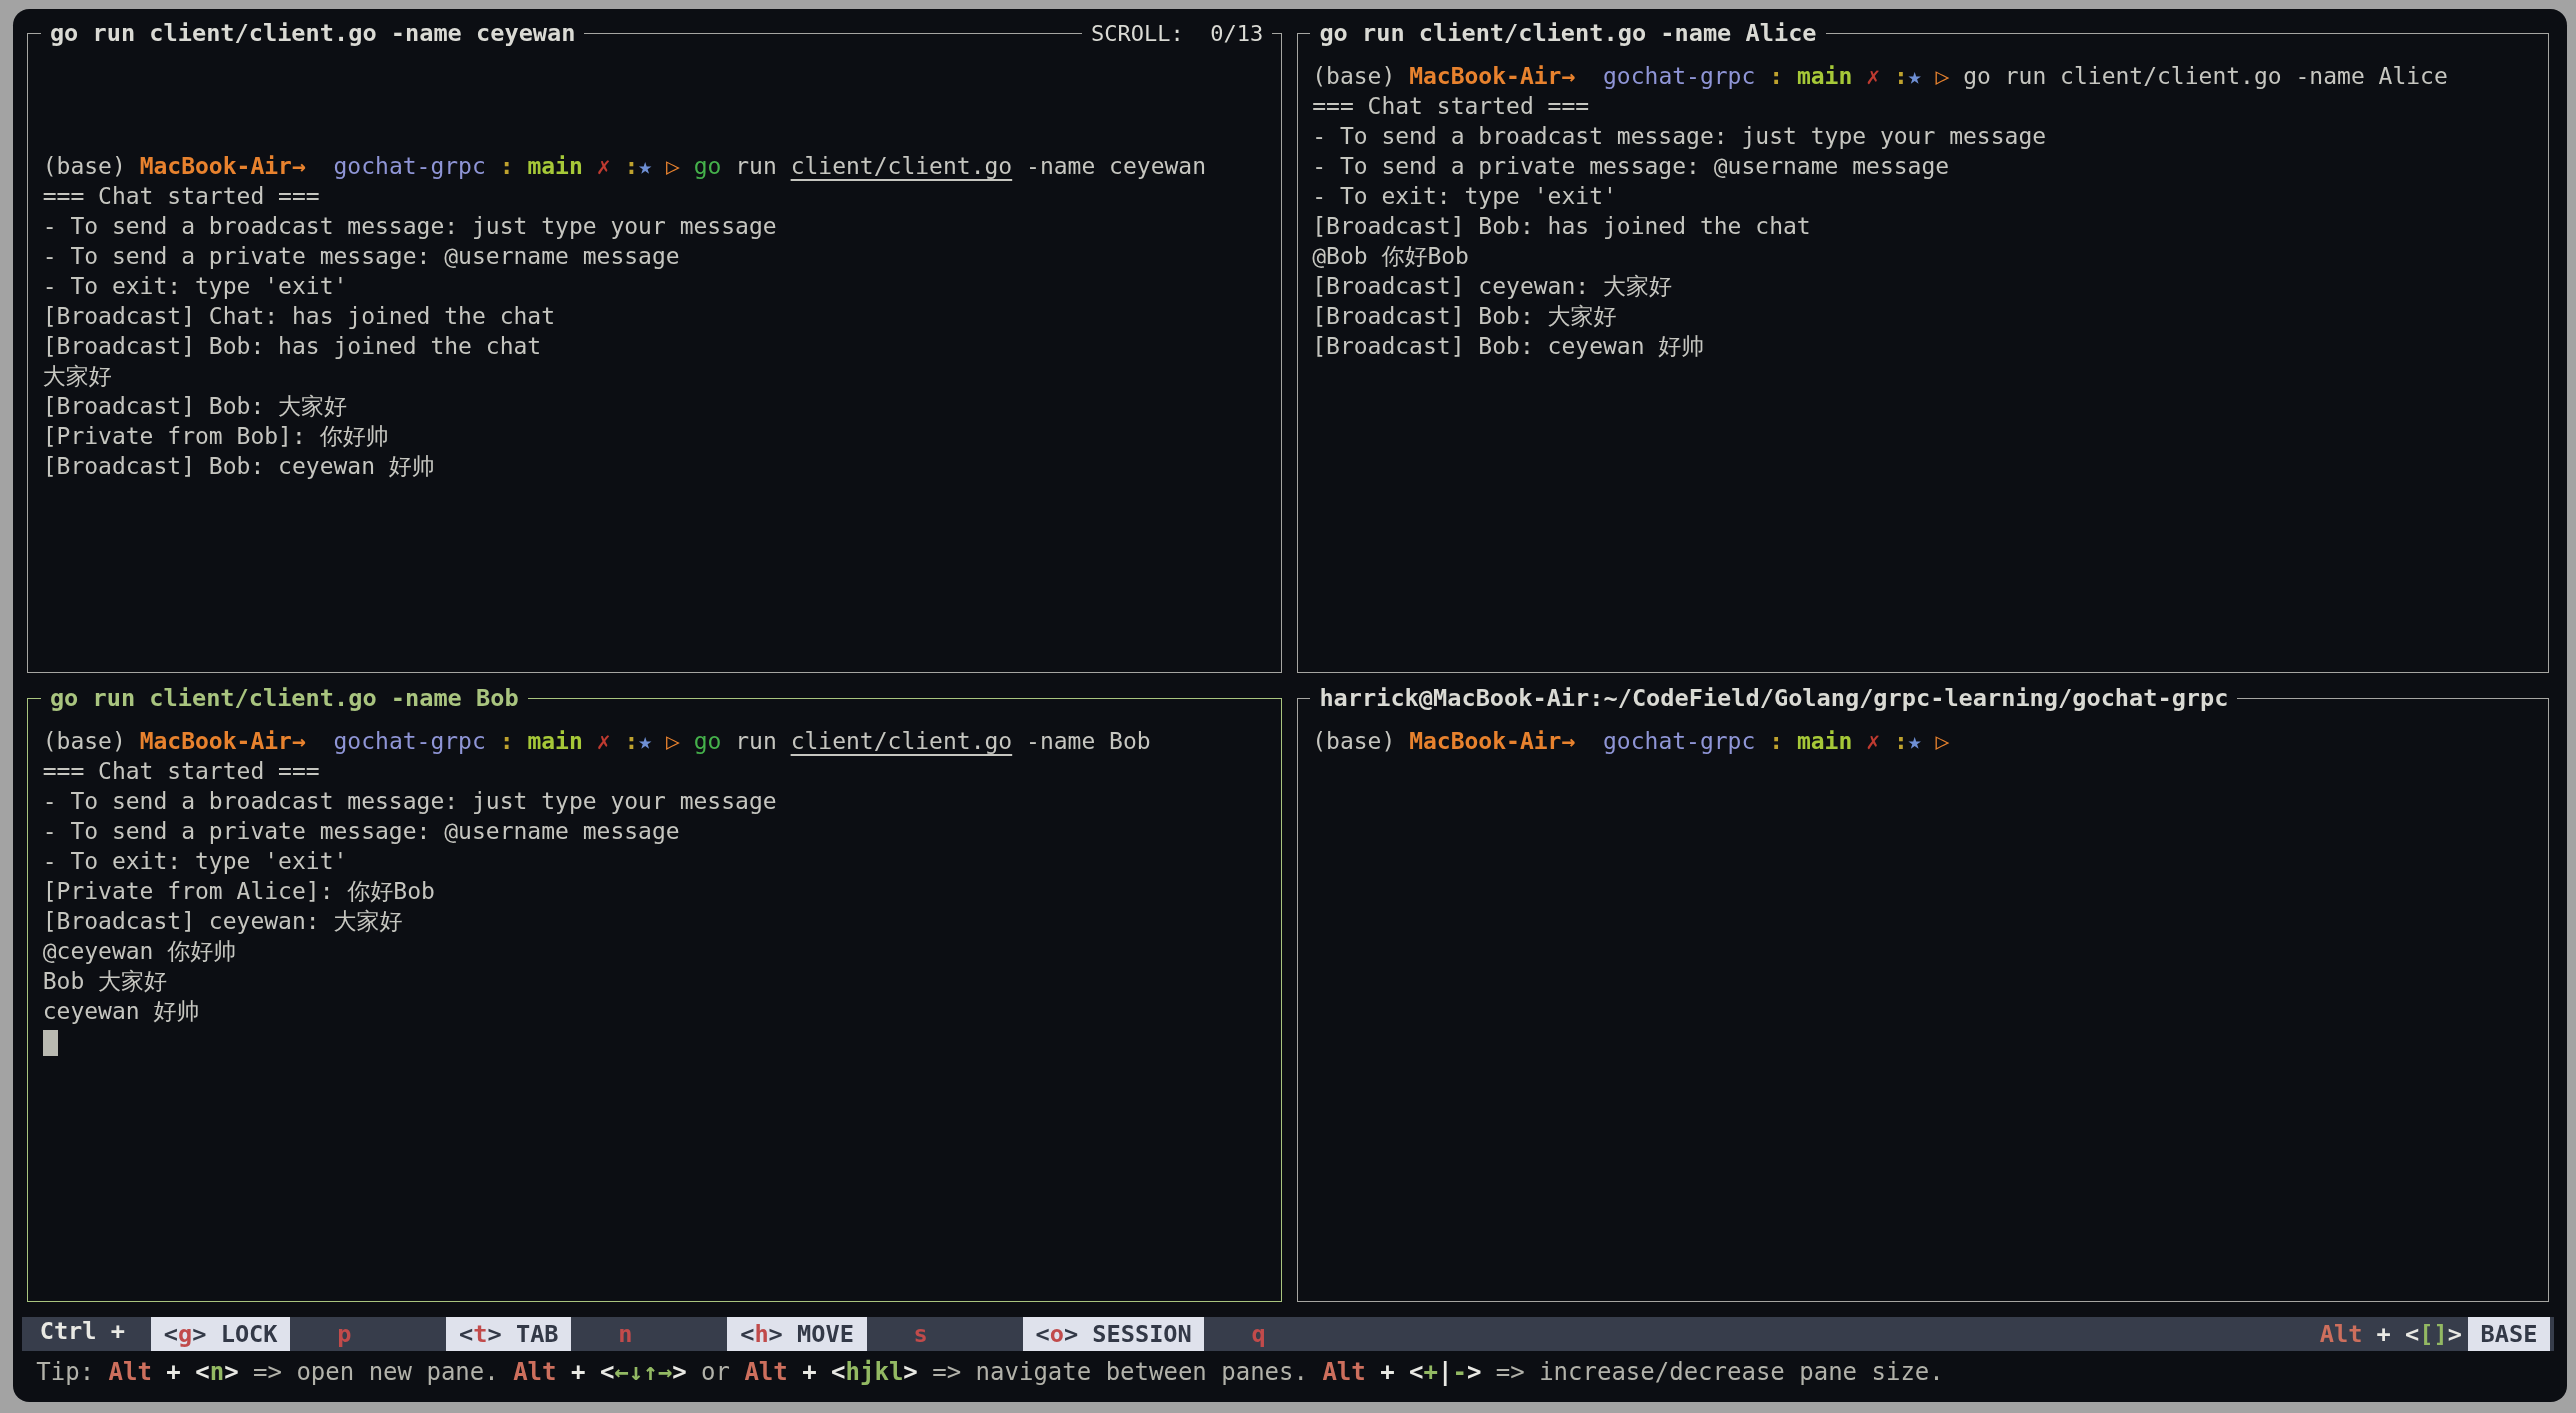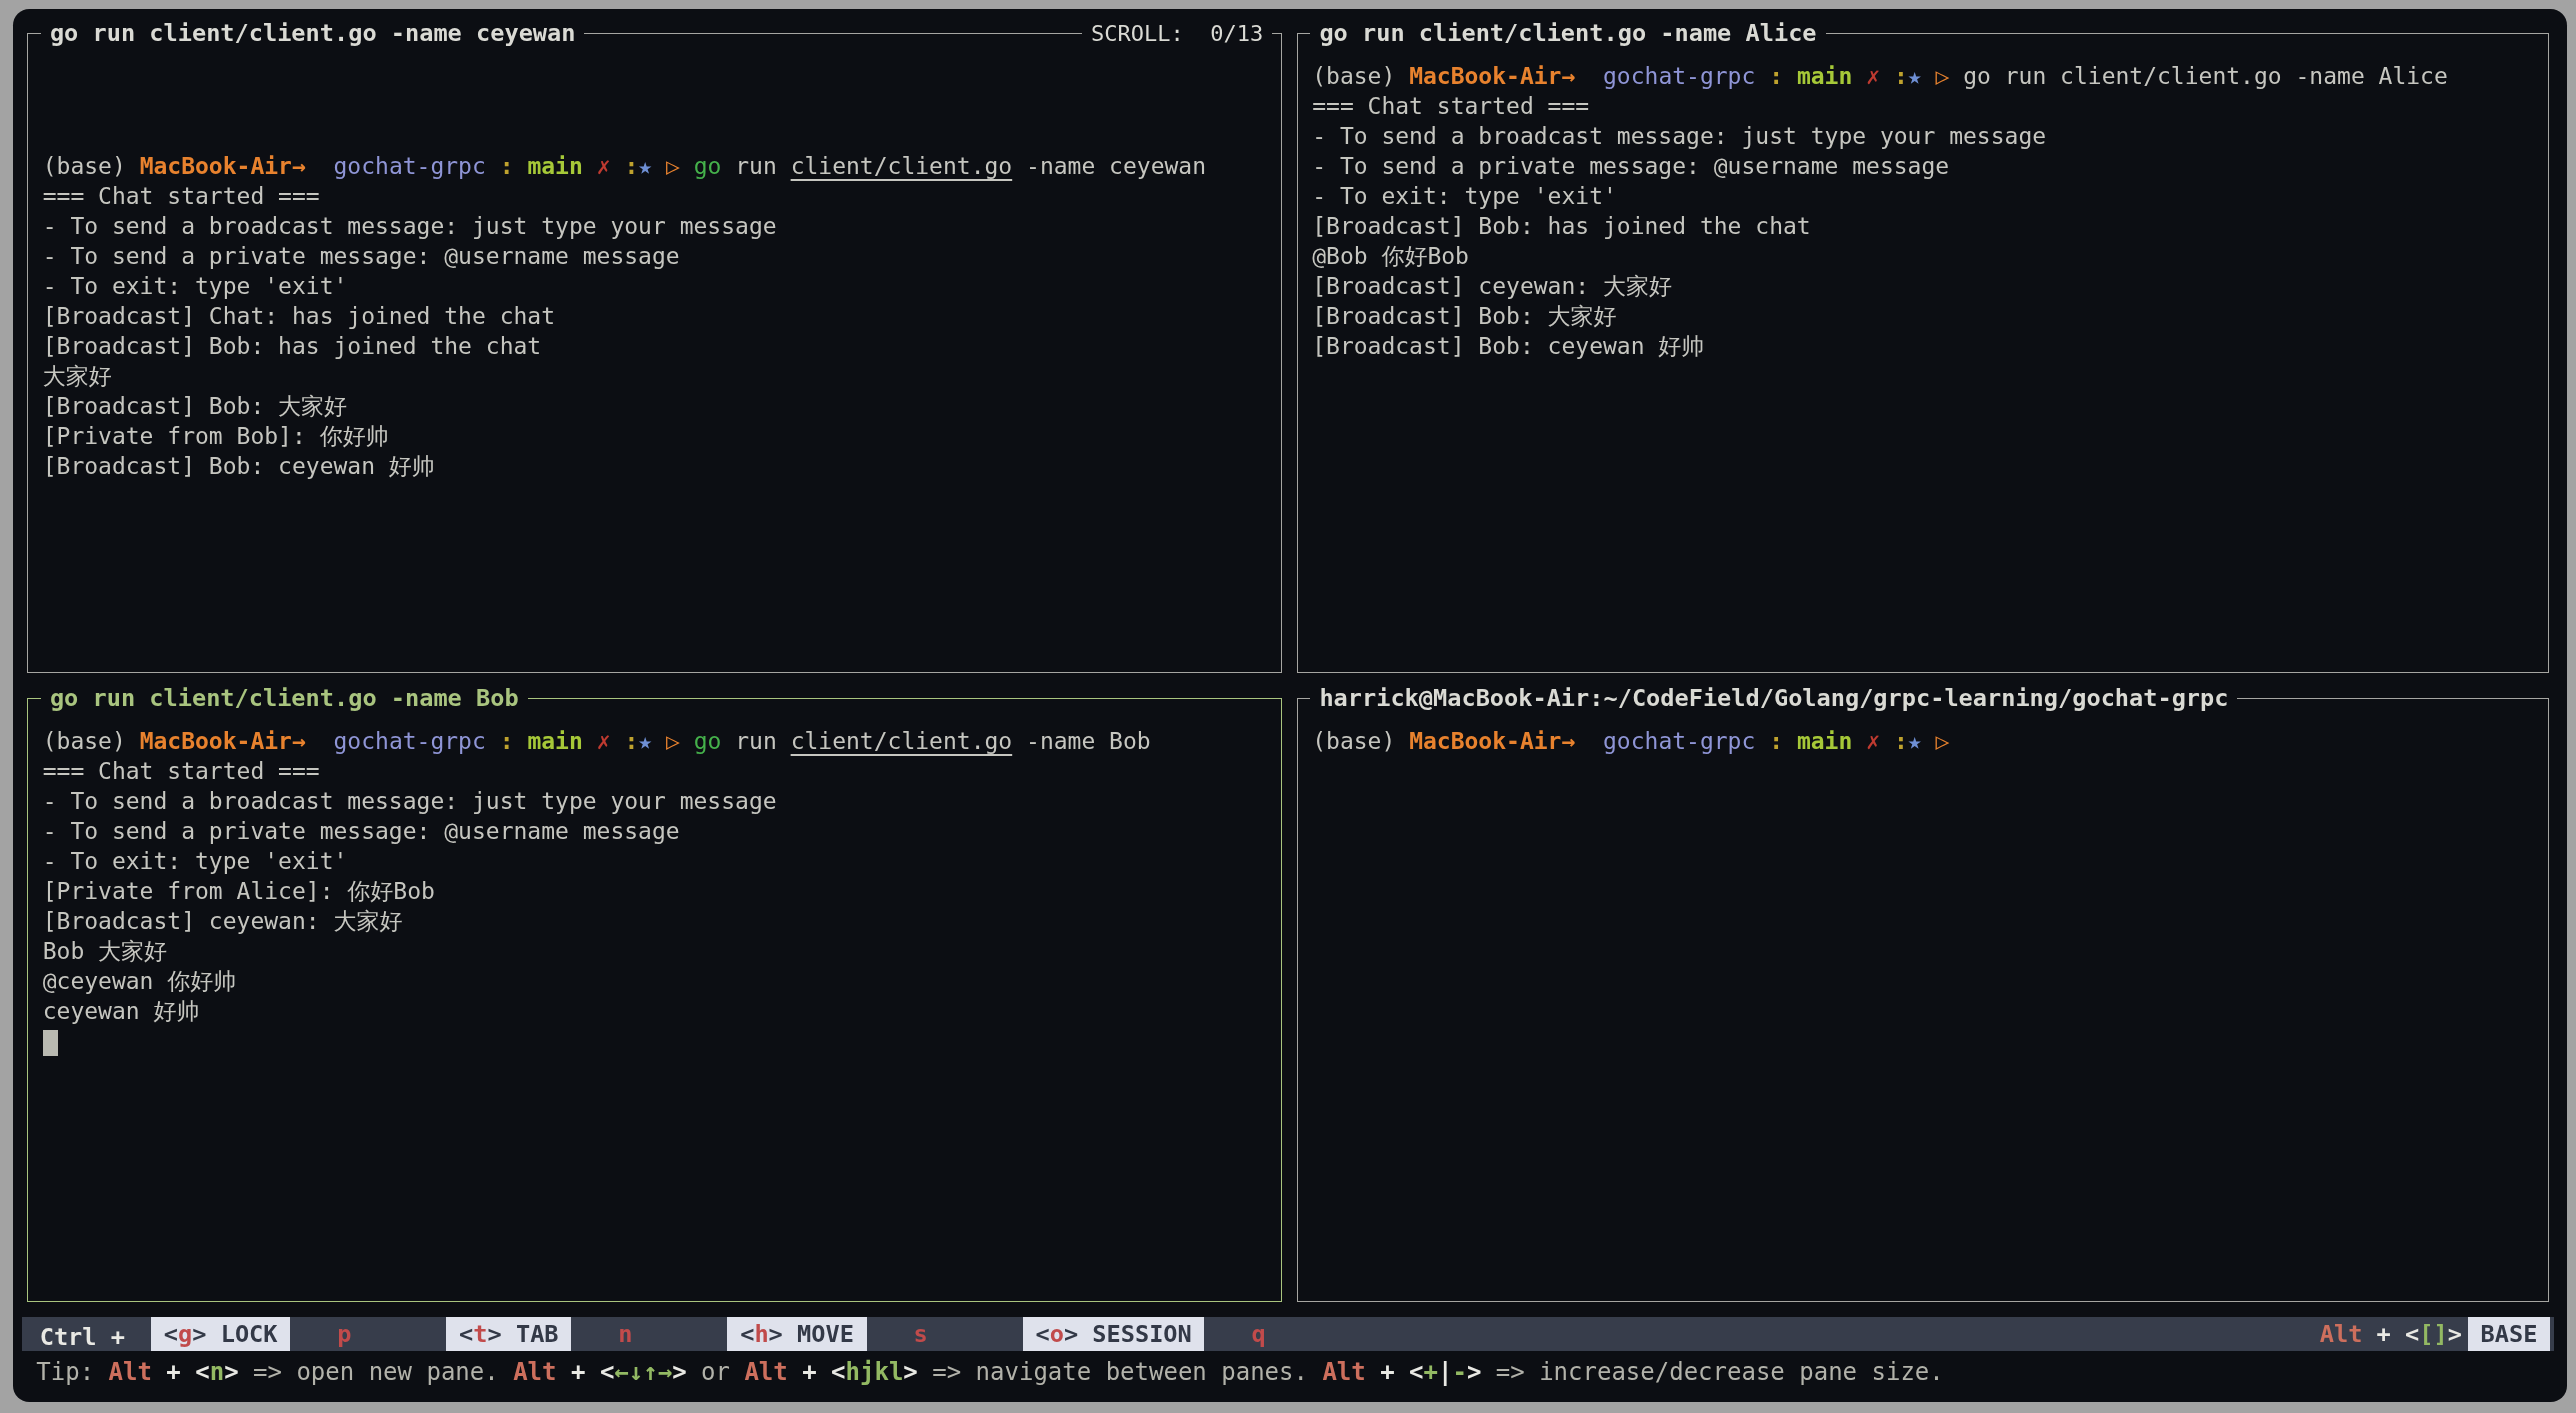--- a/index.html
+++ b/index.html
@@ -27,21 +27,21 @@
   .sg.bl{color:#6e8fd4}
   .sg.gr{color:#45b14b}
   .sg.un{color:#c6c6c0;text-decoration:underline;text-underline-offset:4.5px}
   .sg.cur{background:#b9b9b1;display:inline-block;width:15.4px;height:26px;vertical-align:middle}
   .sg.gy{color:#b2b2aa}
   .sg.sa{color:#cd6f5d;font-weight:bold}
   .sg.wh{color:#e9e9e4;font-weight:bold}
   .sg.gn{color:#93b963;font-weight:bold}
   
   .statusbar{position:absolute;left:9px;top:1308px;width:2532px;height:34px;background:#373d4b;
-             display:flex;align-items:flex-end;font-weight:bold;font-size:23.6px;}
+             display:flex;align-items:flex-start;font-weight:bold;font-size:23.6px;}
   .sb-prefix{color:#e9e9e4;margin-left:18px;white-space:pre;}
   .sb-hints{display:flex;align-items:center;height:100%;padding-left:12px;}
   .hint-badge{background:#dfe2ec;color:#333947;height:34px;line-height:34px;padding:0 12.7px;
               white-space:pre;display:inline-block;}
   .hint-badge .key{color:#c14b4b;}
   .alt-key{color:#c14b4b;margin:0 95px 0 47px;}
   .sb-right{margin-left:auto;display:flex;align-items:center;white-space:pre;height:100%;}
   .mode-badge{margin-left:6px;margin-right:3.6px;}
   .tipline{position:absolute;left:23.6px;top:1348px;height:31px;line-height:31px;font-size:24px;white-space:pre;}
 </style>
@@ -91,22 +91,22 @@
     <div class="pane active" style="left:14.5px;top:689px;width:1255px;height:604px">
       <div class="pane-title">go run client/client.go -name Bob</div>
       <div class="lines">
           <div class="line"><span class="sg fg">(base) </span><span class="sg or">MacBook-Air→</span><span class="sg fg">  </span><span class="sg pu">gochat-grpc</span><span class="sg fg"> </span><span class="sg go">:</span><span class="sg fg"> </span><span class="sg yg">main</span><span class="sg fg"> </span><span class="sg rd">✗</span><span class="sg fg"> </span><span class="sg go">:</span><span class="sg bl">★</span><span class="sg fg"> </span><span class="sg or">▷</span><span class="sg fg"> </span><span class="sg gr">go</span><span class="sg fg"> run </span><span class="sg un">client/client.go</span><span class="sg fg"> -name Bob</span></div>
           <div class="line"><span class="sg fg">=== Chat started ===</span></div>
           <div class="line"><span class="sg fg">- To send a broadcast message: just type your message</span></div>
           <div class="line"><span class="sg fg">- To send a private message: @username message</span></div>
           <div class="line"><span class="sg fg">- To exit: type 'exit'</span></div>
           <div class="line"><span class="sg fg">[Private from Alice]: 你好Bob</span></div>
           <div class="line"><span class="sg fg">[Broadcast] ceyewan: 大家好</span></div>
+          <div class="line"><span class="sg fg">@ceyewan 你好帅</span></div>
           <div class="line"><span class="sg fg">Bob 大家好</span></div>
-          <div class="line"><span class="sg fg">@ceyewan 你好帅</span></div>
           <div class="line"><span class="sg fg">ceyewan 好帅</span></div>
           <div class="line"><span class="sg cur"> </span></div>
         </div>
     </div>
 
     <div class="pane" style="left:1284px;top:689px;width:1252px;height:604px">
       <div class="pane-title">harrick@MacBook-Air:~/CodeField/Golang/grpc-learning/gochat-grpc</div>
       <div class="lines">
           <div class="line"><span class="sg fg">(base) </span><span class="sg or">MacBook-Air→</span><span class="sg fg">  </span><span class="sg pu">gochat-grpc</span><span class="sg fg"> </span><span class="sg go">:</span><span class="sg fg"> </span><span class="sg yg">main</span><span class="sg fg"> </span><span class="sg rd">✗</span><span class="sg fg"> </span><span class="sg go">:</span><span class="sg bl">★</span><span class="sg fg"> </span><span class="sg or">▷</span></div>
         </div>

